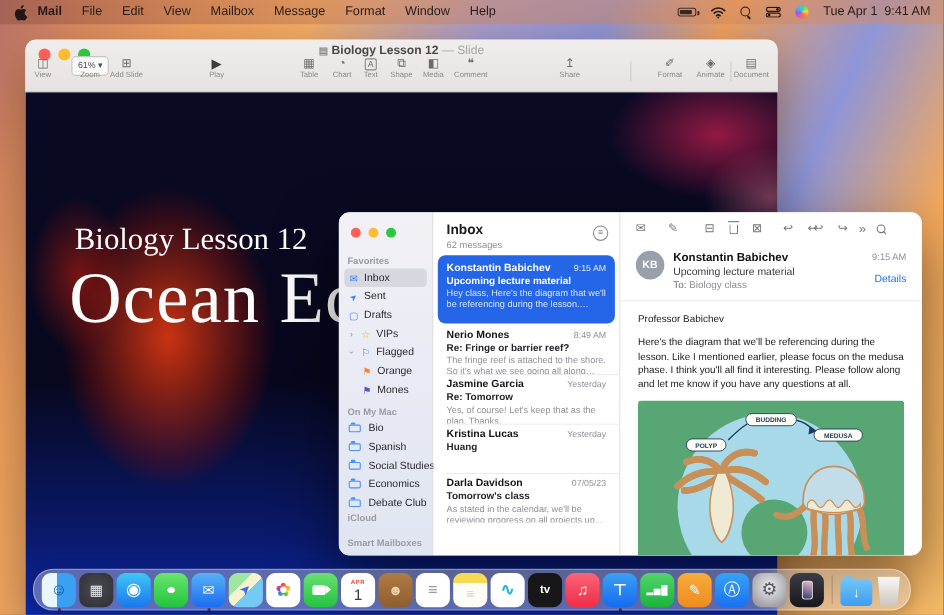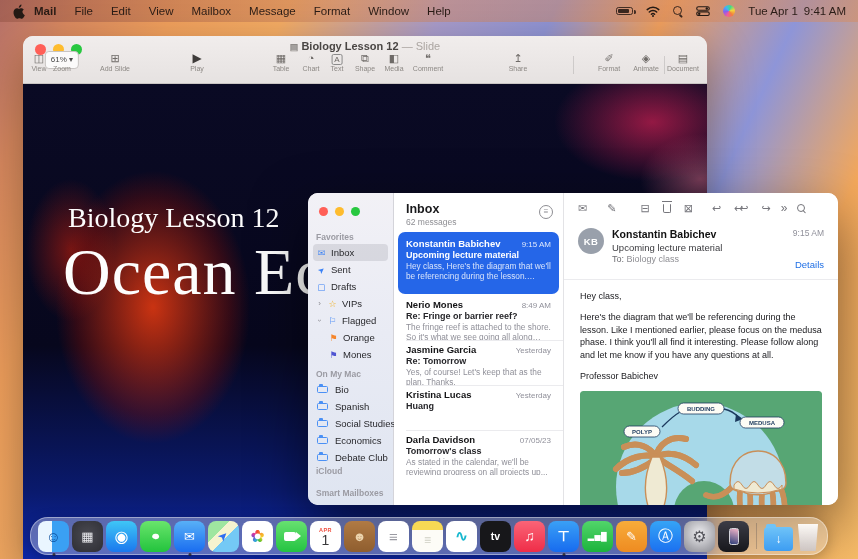--- a/index.html
+++ b/index.html
@@ -106,21 +106,21 @@
   .det-header{display:flex;padding:5px 14px 9px;gap:8px;border-bottom:1px solid #ebebee;flex:none;}
   .avatar{width:26px;height:26px;border-radius:50%;background:#99a0ab;color:#fff;font-size:9.5px;font-weight:700;
     display:flex;align-items:center;justify-content:center;flex:none;letter-spacing:.3px;}
   .dh-mid{flex:1;min-width:0;}
   .dh-name{font-size:10.5px;font-weight:700;color:#111;}
   .dh-subj{font-size:9.5px;color:#3a3a3e;margin-top:1.5px;}
   .dh-to{font-size:9px;color:#8e8e93;margin-top:1.5px;}
   .dh-to .tol{color:#6e6e73;}
   .dh-right{text-align:right;flex:none;}
   .dh-time{font-size:8.5px;color:#90909a;}
-  .dh-details{font-size:9.5px;color:#1f6fe5;margin-top:21px;}
+  .dh-details{font-size:9.5px;color:#1f6fe5;margin-top:10px;}
   .det-body{padding:10px 16px;font-size:9px;color:#202024;line-height:1.38;overflow:hidden;}
   .det-body p{margin:0 0 9px;}
   .diagram{display:block;margin-top:2px;border-radius:3px;}
   
   .dock{position:absolute;left:50%;bottom:4px;transform:translateX(-50%);height:38px;z-index:60;
     display:flex;align-items:center;gap:3px;padding:0 7px;
     background:rgba(250,248,250,.34);border:0.5px solid rgba(255,255,255,.4);border-radius:18px;
     box-shadow:0 4px 14px rgba(0,0,0,.22);backdrop-filter:blur(10px);}
   .di{width:31px;height:31px;border-radius:8px;position:relative;display:flex;align-items:center;justify-content:center;
     font-size:14px;color:#fff;flex:none;}
@@ -217,21 +217,21 @@
         <span class="doc-ico">▤</span>
         <span>Biology Lesson 12</span>
         <span class="dim">—</span>
         <span class="dim">Slide</span>
       </div>
       <div class="kn-toolbar">
         <div class="kn-tool" style="left:16px">
           <span class="ic">◫</span>
           <span>View</span>
         </div>
-        <div class="kn-tool" style="left:39px">
+        <div class="kn-tool" style="left:59px">
           <span class="ic"><span class="zbtn"><span>61%</span> <span>▾</span></span></span>
           <span>Zoom</span>
         </div>
         <div class="kn-tool" style="left:92px">
           <span class="ic">⊞</span>
           <span>Add Slide</span>
         </div>
         <div class="kn-tool" style="left:174px">
           <span class="ic play">▶</span>
           <span>Play</span>
@@ -419,23 +419,22 @@
             <span class="tol">To:</span>
             <span>Biology class</span>
           </div>
         </span>
         <span class="dh-right">
           <div class="dh-time">9:15 AM</div>
           <div class="dh-details">Details</div>
         </span>
       </div>
       <div class="det-body">
-        <p>Hey class,</p>
+        <p>Professor Babichev</p>
         <p>Here's the diagram that we'll be referencing during the lesson. Like I mentioned earlier, please focus on the medusa phase. I think you'll all find it interesting. Please follow along and let me know if you have any questions at all.</p>
-        <p>Professor Babichev</p>
         <svg class="diagram" width="242" height="150" viewBox="0 0 242 150">
           <rect width="242" height="150" rx="3" fill="#57a674"></rect>
           <circle cx="120" cy="96" r="84" fill="#a7d9e9"></circle>
           <circle cx="124" cy="120" r="30" fill="#57a674"></circle>
 
           <g transform="translate(58,52)">
             <g id="ptent" fill="none" stroke="#c98f58" stroke-width="6" stroke-linecap="round">
               <path d="M18 14 C12 4 0 -2 -14 4"></path>
                 <path d="M18 14 C20 2 32 -8 48 -4"></path>
               <path d="M18 14 C28 8 44 10 58 22"></path>

